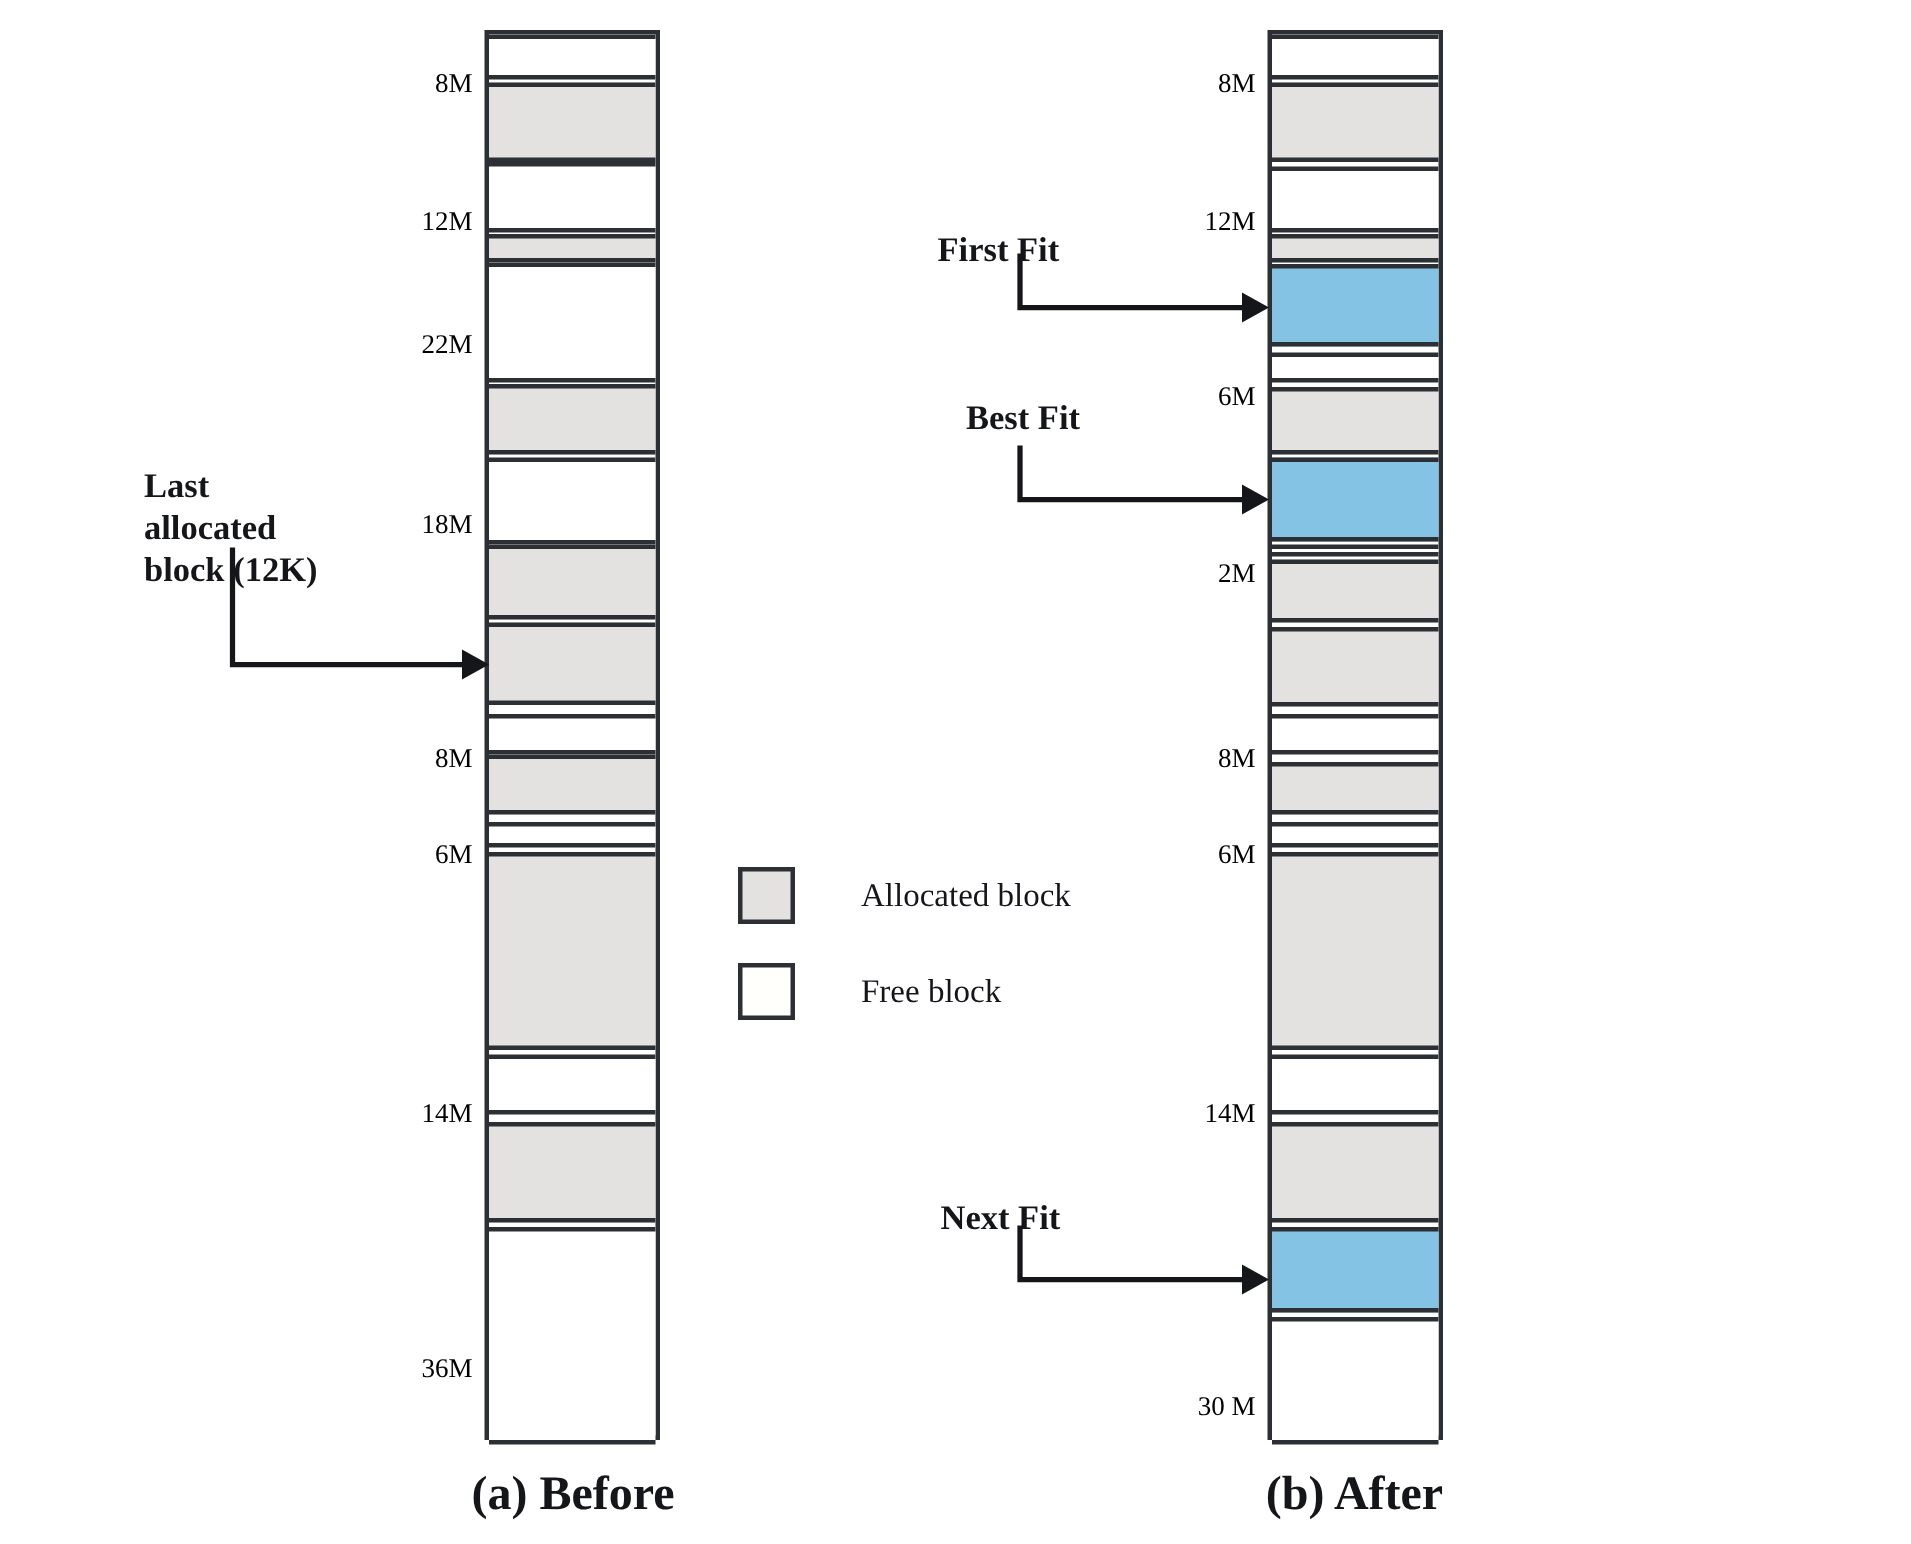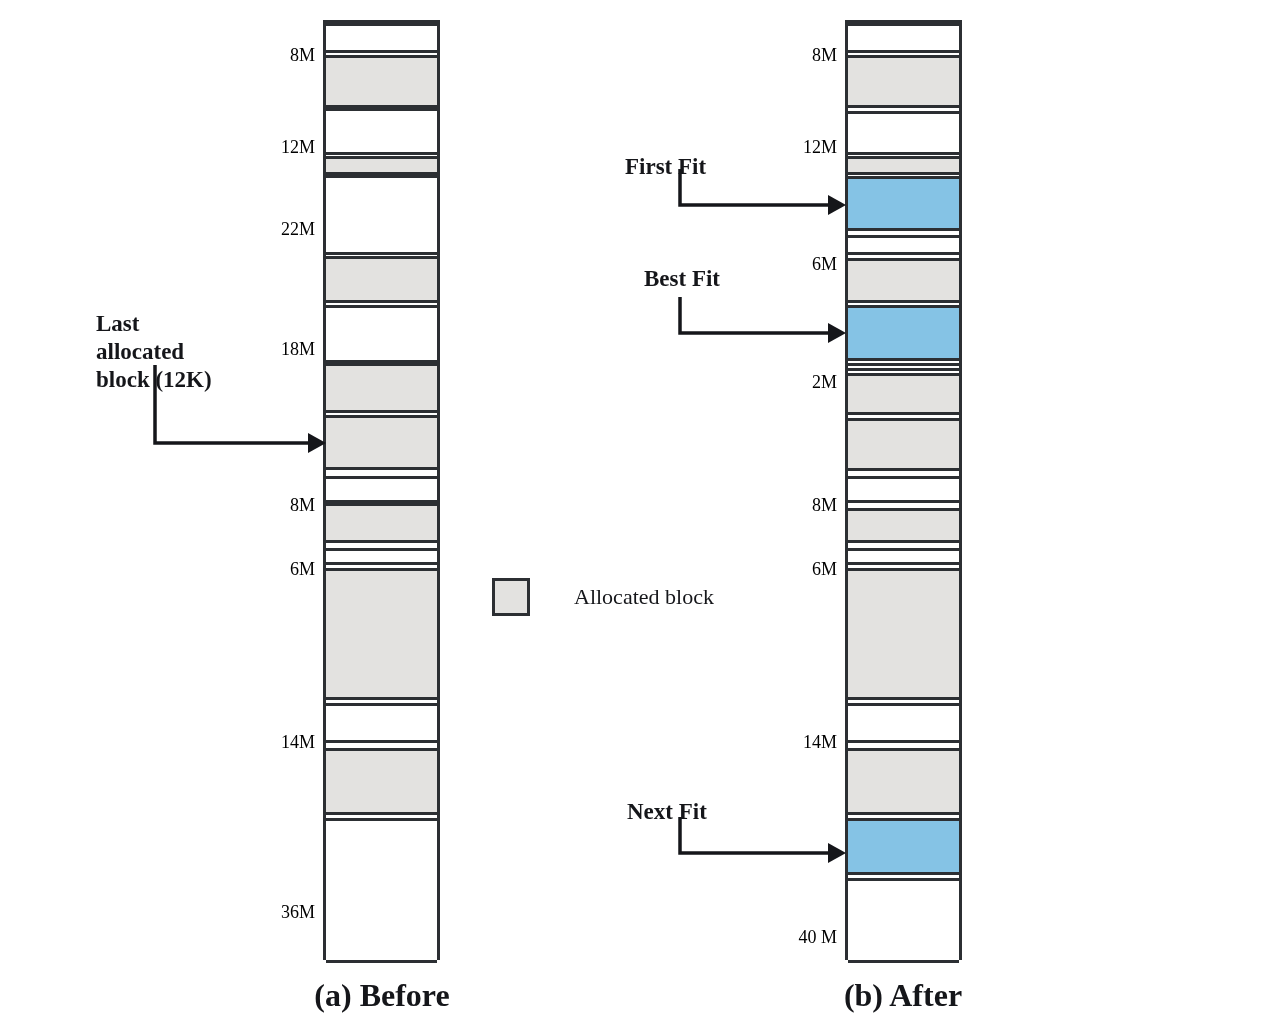--- a/index.html
+++ b/index.html
@@ -181,33 +181,37 @@
 <svg class="elbow-arrow" style="left:676px; top:813px;" width="175" height="55">
   <path d="M 4,4 L 4,40 L 152,40" fill="none" stroke="#15161a" stroke-width="3.5"></path>
   <path d="M 152,30 L 170,40 L 152,50 Z" fill="#15161a"></path>
 </svg>
 
 <div id="legend">
   <div class="legend-row">
     <span class="legend-swatch allocated"></span>
     <span class="legend-text">Allocated block</span>
   </div>
+  <div class="legend-row">
+    <span class="legend-swatch free"></span>
+    <span class="legend-text">Free block</span>
+  </div>
 </div>
 
 <div class="caption" id="caption-before">(a) Before</div>
 <div class="caption" id="caption-after">(b) After</div>
 
 <div class="size-label before-side" style="top: 46px;">8M</div>
 <div class="size-label before-side" style="top: 138px;">12M</div>
 <div class="size-label before-side" style="top: 220px;">22M</div>
 <div class="size-label before-side" style="top: 340px;">18M</div>
 <div class="size-label before-side" style="top: 496px;">8M</div>
 <div class="size-label before-side" style="top: 560px;">6M</div>
 <div class="size-label before-side" style="top: 733px;">14M</div>
 <div class="size-label before-side" style="top: 903px;">36M</div>
 <div class="size-label after-side" style="top: 46px;">8M</div>
 <div class="size-label after-side" style="top: 138px;">12M</div>
 <div class="size-label after-side" style="top: 255px;">6M</div>
 <div class="size-label after-side" style="top: 373px;">2M</div>
 <div class="size-label after-side" style="top: 496px;">8M</div>
 <div class="size-label after-side" style="top: 560px;">6M</div>
 <div class="size-label after-side" style="top: 733px;">14M</div>
-<div class="size-label after-side" style="top: 928px;">40 M</div>
+<div class="size-label after-side" style="top: 928px;">30 M</div>
 
 </body></html>

